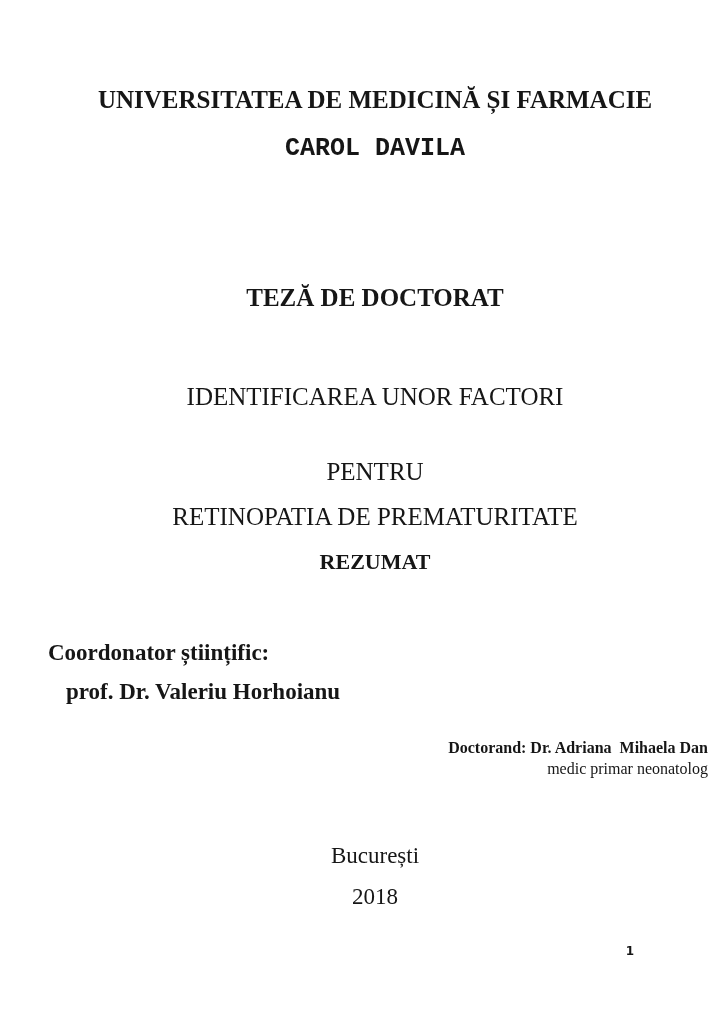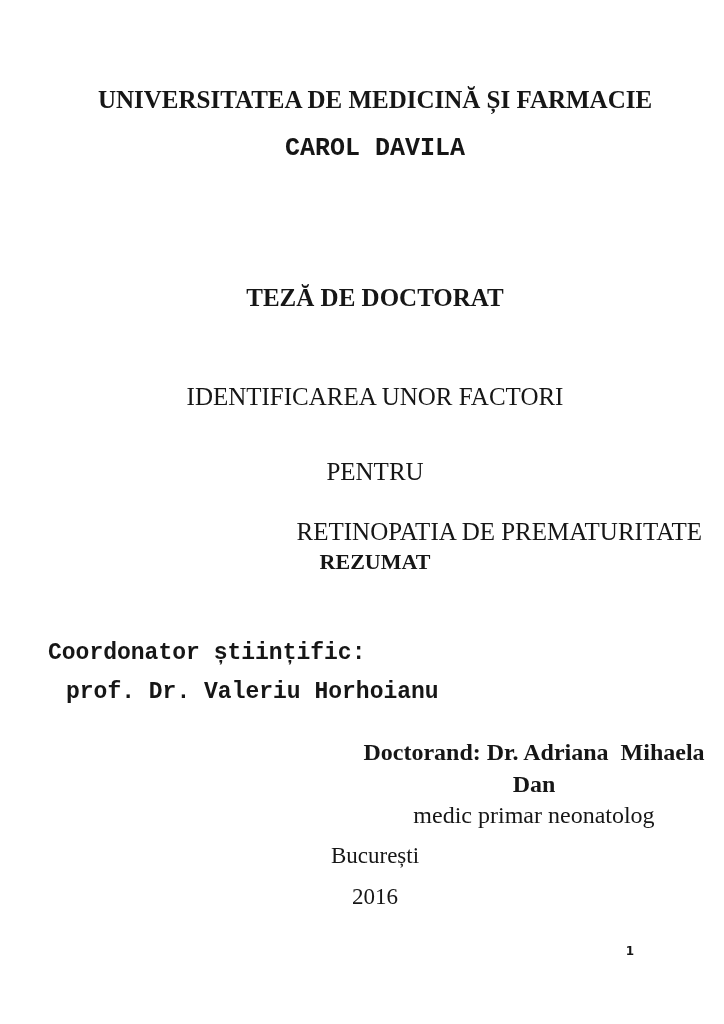--- a/index.html
+++ b/index.html
@@ -24,29 +24,28 @@
     white-space: pre-wrap;
     line-height: 1.15;
   }
   .bold { font-weight: bold; }
   .fs-header { font-size: 25px; }
   .fs-title  { font-size: 25px; }
   .fs-mid    { font-size: 22px; }
   .left-align {
     text-align: left;
     right: auto;
-    font-family: Liberation Mono, monospace;
   }
   .candidate-block {
     position: absolute;
     left: 360px;
     width: 348px;
     top: 737px;
-    text-align: center;
-    font-size: 24px;
+    text-align: right;
+    font-size: 16px;
     line-height: 1.32;
   }
   .candidate-block .cand-line { white-space: pre-wrap; }
   .page-number {
     position: absolute;
     left: 620px;
     top: 944px;
     width: 20px;
     text-align: center;
     font-family: "DejaVu Sans", "Liberation Sans", sans-serif;
@@ -63,32 +62,32 @@
 
   <div class="line bold fs-header" style="top:135px;font-family:Liberation Mono, monospace;">CAROL DAVILA</div>
 
   <div class="line bold fs-header" style="top:284px;">TEZĂ DE DOCTORAT</div>
 
   <div class="line fs-title" style="top:383px;">IDENTIFICAREA UNOR FACTORI</div>
 
 
   <div class="line fs-title" style="top:458px;">PENTRU</div>
 
-  <div class="line fs-title" style="top:518px;text-align:right;">RETINOPATIA DE PREMATURITATE</div>
+  <div class="line fs-title" style="top:503px;">RETINOPATIA DE PREMATURITATE</div>
 
   <div class="line bold fs-mid" style="top:549px;">REZUMAT</div>
 
   <div class="line bold left-align" style="top:640px; font-size:23px;">Coordonator științific:</div>
 
   <div class="line bold left-align" style="top:679px; font-size:23px;margin-left:18px;">prof. Dr. Valeriu Horhoianu</div>
 
   <div class="candidate-block">
     <div class="cand-line bold">Doctorand: Dr. Adriana  Mihaela Dan</div>
     <div class="cand-line">medic primar neonatolog</div>
   </div>
 
   <div class="line fs-mid" style="top:843px; font-size:23px;">București</div>
 
-  <div class="line fs-mid" style="top:884px; font-size:23px;">2016</div>
+  <div class="line fs-mid" style="top:884px; font-size:23px;">2018</div>
 
   <div class="page-number">1</div>
 
 </div>
 
 </body></html>

